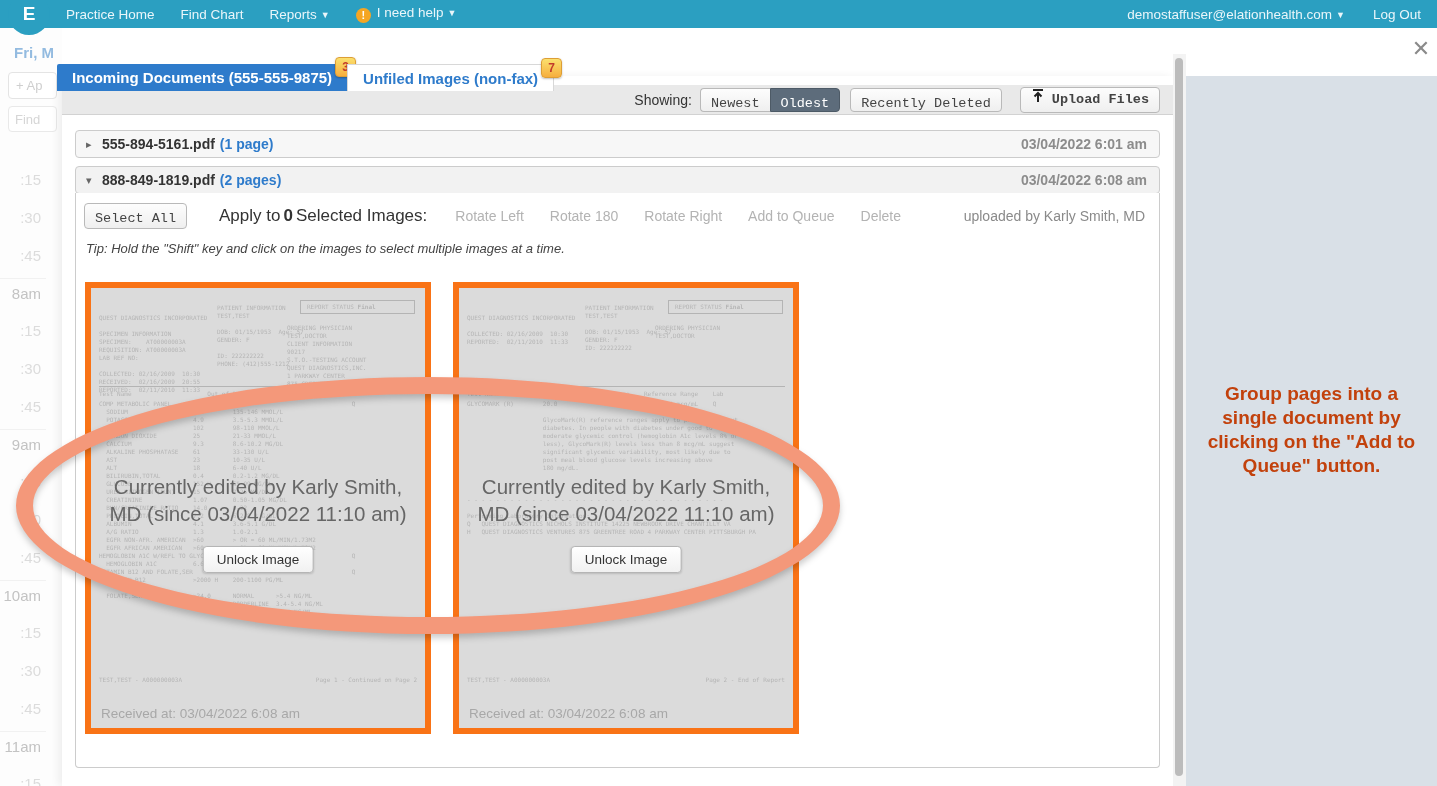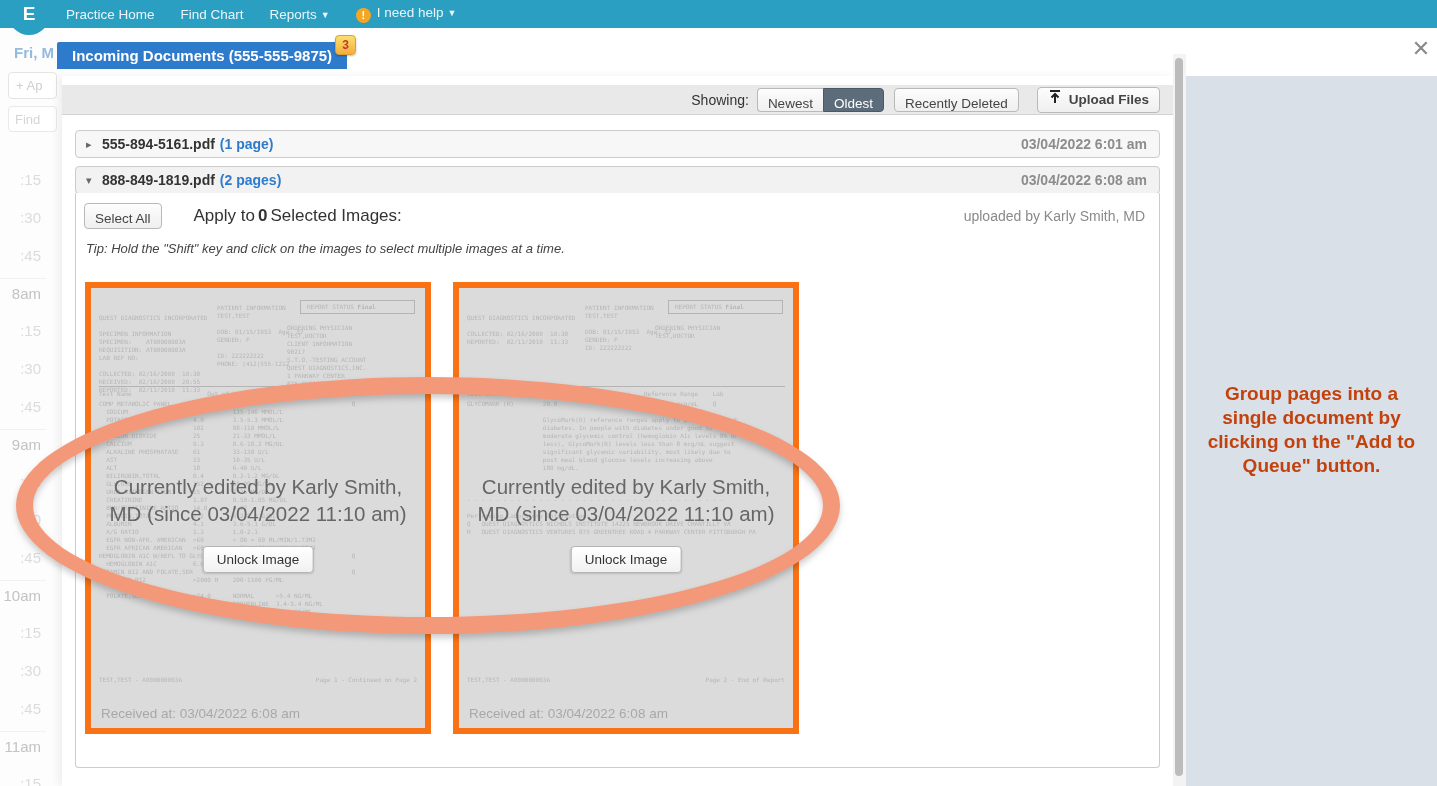--- a/index.html
+++ b/index.html
@@ -43,40 +43,40 @@
   .time-label.major { color:#c3c3c3; border-top:1px solid #f1f1f1; }
 
   
   .panel { position:absolute; left:62px; top:76px; width:1112px; height:710px;
     background:#fff; box-shadow:-4px 0 8px rgba(0,0,0,0.06); z-index:5; }
   .close-x { position:absolute; left:1408px; top:36px; width:26px; height:26px;
     color:#8a8a8a; font-size:22px; line-height:26px; text-align:center;
     cursor:pointer; z-index:30; }
 
   
-  .tabs { position:absolute; left:57px; top:42px; display:flex; z-index:10; }
+  .tabs { position:absolute; left:57px; top:64px; display:flex; z-index:10; }
   .tab { position:relative; height:27px; line-height:27px; padding:0 15px;
     font-size:15px; font-weight:600; cursor:pointer; white-space:nowrap; }
   .tab.active { background:#2e7bcb; color:#fff; border-radius:2px 2px 0 0; }
   .tab.inactive { background:#fff; color:#2e7bcb;
     border:1px solid #d8d8d8; border-bottom:none; }
   .tab-badge { position:absolute; right:-9px; top:-7px; min-width:21px; height:20px;
     background:linear-gradient(#fbe06e,#f6ae3e); border:1px solid #dd9e35;
     border-radius:4px; color:#c23a2b; font-size:12px; font-weight:bold;
     text-align:center; line-height:18px; padding:0 4px;
     box-shadow:0 1px 2px rgba(0,0,0,0.25); }
 
   
   .strip { position:absolute; left:0px; top:9px; width:1112px; height:30px;
     background:#e9e9e9; border-bottom:1px solid #d2d2d2;
     display:flex; align-items:center; justify-content:flex-end; }
   .strip-label { font-size:14px; color:#333; margin-right:8px; }
   .btn { height:24px; line-height:22px; font-size:13.5px; color:#444;
     background:linear-gradient(#fdfdfd,#efefef); border:1px solid #b9b9b9;
-    border-radius:4px; padding:4px 10px; cursor:pointer; white-space:nowrap; }
+    border-radius:4px; padding:4px 10px; cursor:pointer; white-space:nowrap;font-family:Liberation Mono, monospace; }
   .seg { display:flex; margin-right:10px; }
   .seg .btn:first-child { border-radius:4px 0 0 4px; border-right:none; }
   .seg .btn:last-child { border-radius:0 4px 4px 0; }
   .btn.selected { background:#5d6c7b; color:#fff; border-color:#4d5a66; }
   .btn-recent { margin-right:18px; }
   .btn-upload { display:flex; align-items:center; gap:7px; font-weight:600;
     margin-right:14px; height:26px; }
   .upload-icon { display:inline-block; }
 
   
@@ -153,20 +153,24 @@
 
 <div class="topnav">
   <div class="logo-circle">
 
     <span class="logo-e">E</span>
   </div>
   <span class="nav-item">Practice Home</span>
   <span class="nav-item">Find Chart</span>
   <span class="nav-item"><span>Reports</span><span class="caret">▼</span></span>
   <span class="nav-item"><span class="help-badge">!</span><span>I need help</span><span class="caret">▼</span></span>
+  <span class="nav-right">
+    <span class="nav-email"><span>demostaffuser@elationhealth.com</span><span class="caret">▼</span></span>
+    <span class="nav-logout">Log Out</span>
+  </span>
 </div>
 
 <div class="calendar">
   <div class="cal-day">Fri, M</div>
   <div class="cal-appt">+ Ap</div>
   <input class="cal-find" placeholder="Find" style="">
   <div class="times">
 
   <div class="time-label">:15</div>
       <div class="time-label">:30</div>
@@ -224,20 +228,28 @@
       <span class="doc-tri">▾</span>
       <span class="doc-name">888-849-1819.pdf</span>
       <span class="doc-pages">(2 pages)</span>
       <span class="doc-date">03/04/2022 6:08 am</span>
     </div>
 
     <div class="doc-body">
       <div class="doc-toolbar">
         <button class="btn btn-selectall">Select All</button>
         <span class="apply-text"><span>Apply to</span><span class="apply-count">0</span><span>Selected Images:</span></span>
+        <span class="action-links">
+
+        <span class="action-link">Rotate Left</span>
+            <span class="action-link">Rotate 180</span>
+            <span class="action-link">Rotate Right</span>
+            <span class="action-link">Add to Queue</span>
+            <span class="action-link">Delete</span>
+          </span>
         <span class="uploaded-by">uploaded by Karly Smith, MD</span>
       </div>
       <div class="tip-line">Tip: Hold the "Shift" key and click on the images to select multiple images at a time.</div>
 
       <div class="thumbs">
 
         <div class="thumb">
           <div class="fade">
             <pre class="f-left">QUEST DIAGNOSTICS INCORPORATED
 
@@ -350,20 +362,24 @@
       </div>
     </div>
   </div>
 </div>
 
 <div class="tabs">
   <div class="tab active">
     <span>Incoming Documents (555-555-9875)</span>
     <span class="tab-badge">3</span>
   </div>
+  <div class="tab inactive">
+    <span>Unfiled Images (non-fax)</span>
+    <span class="tab-badge">7</span>
+  </div>
 </div>
 
 <div class="close-x">✕</div>
 
 <div class="scroll-track">
   <div class="scroll-thumb"></div>
 </div>
 
 <div class="sidebar">
   <div class="sidebar-note">Group pages into a single document by clicking on the "Add to Queue" button.</div>

